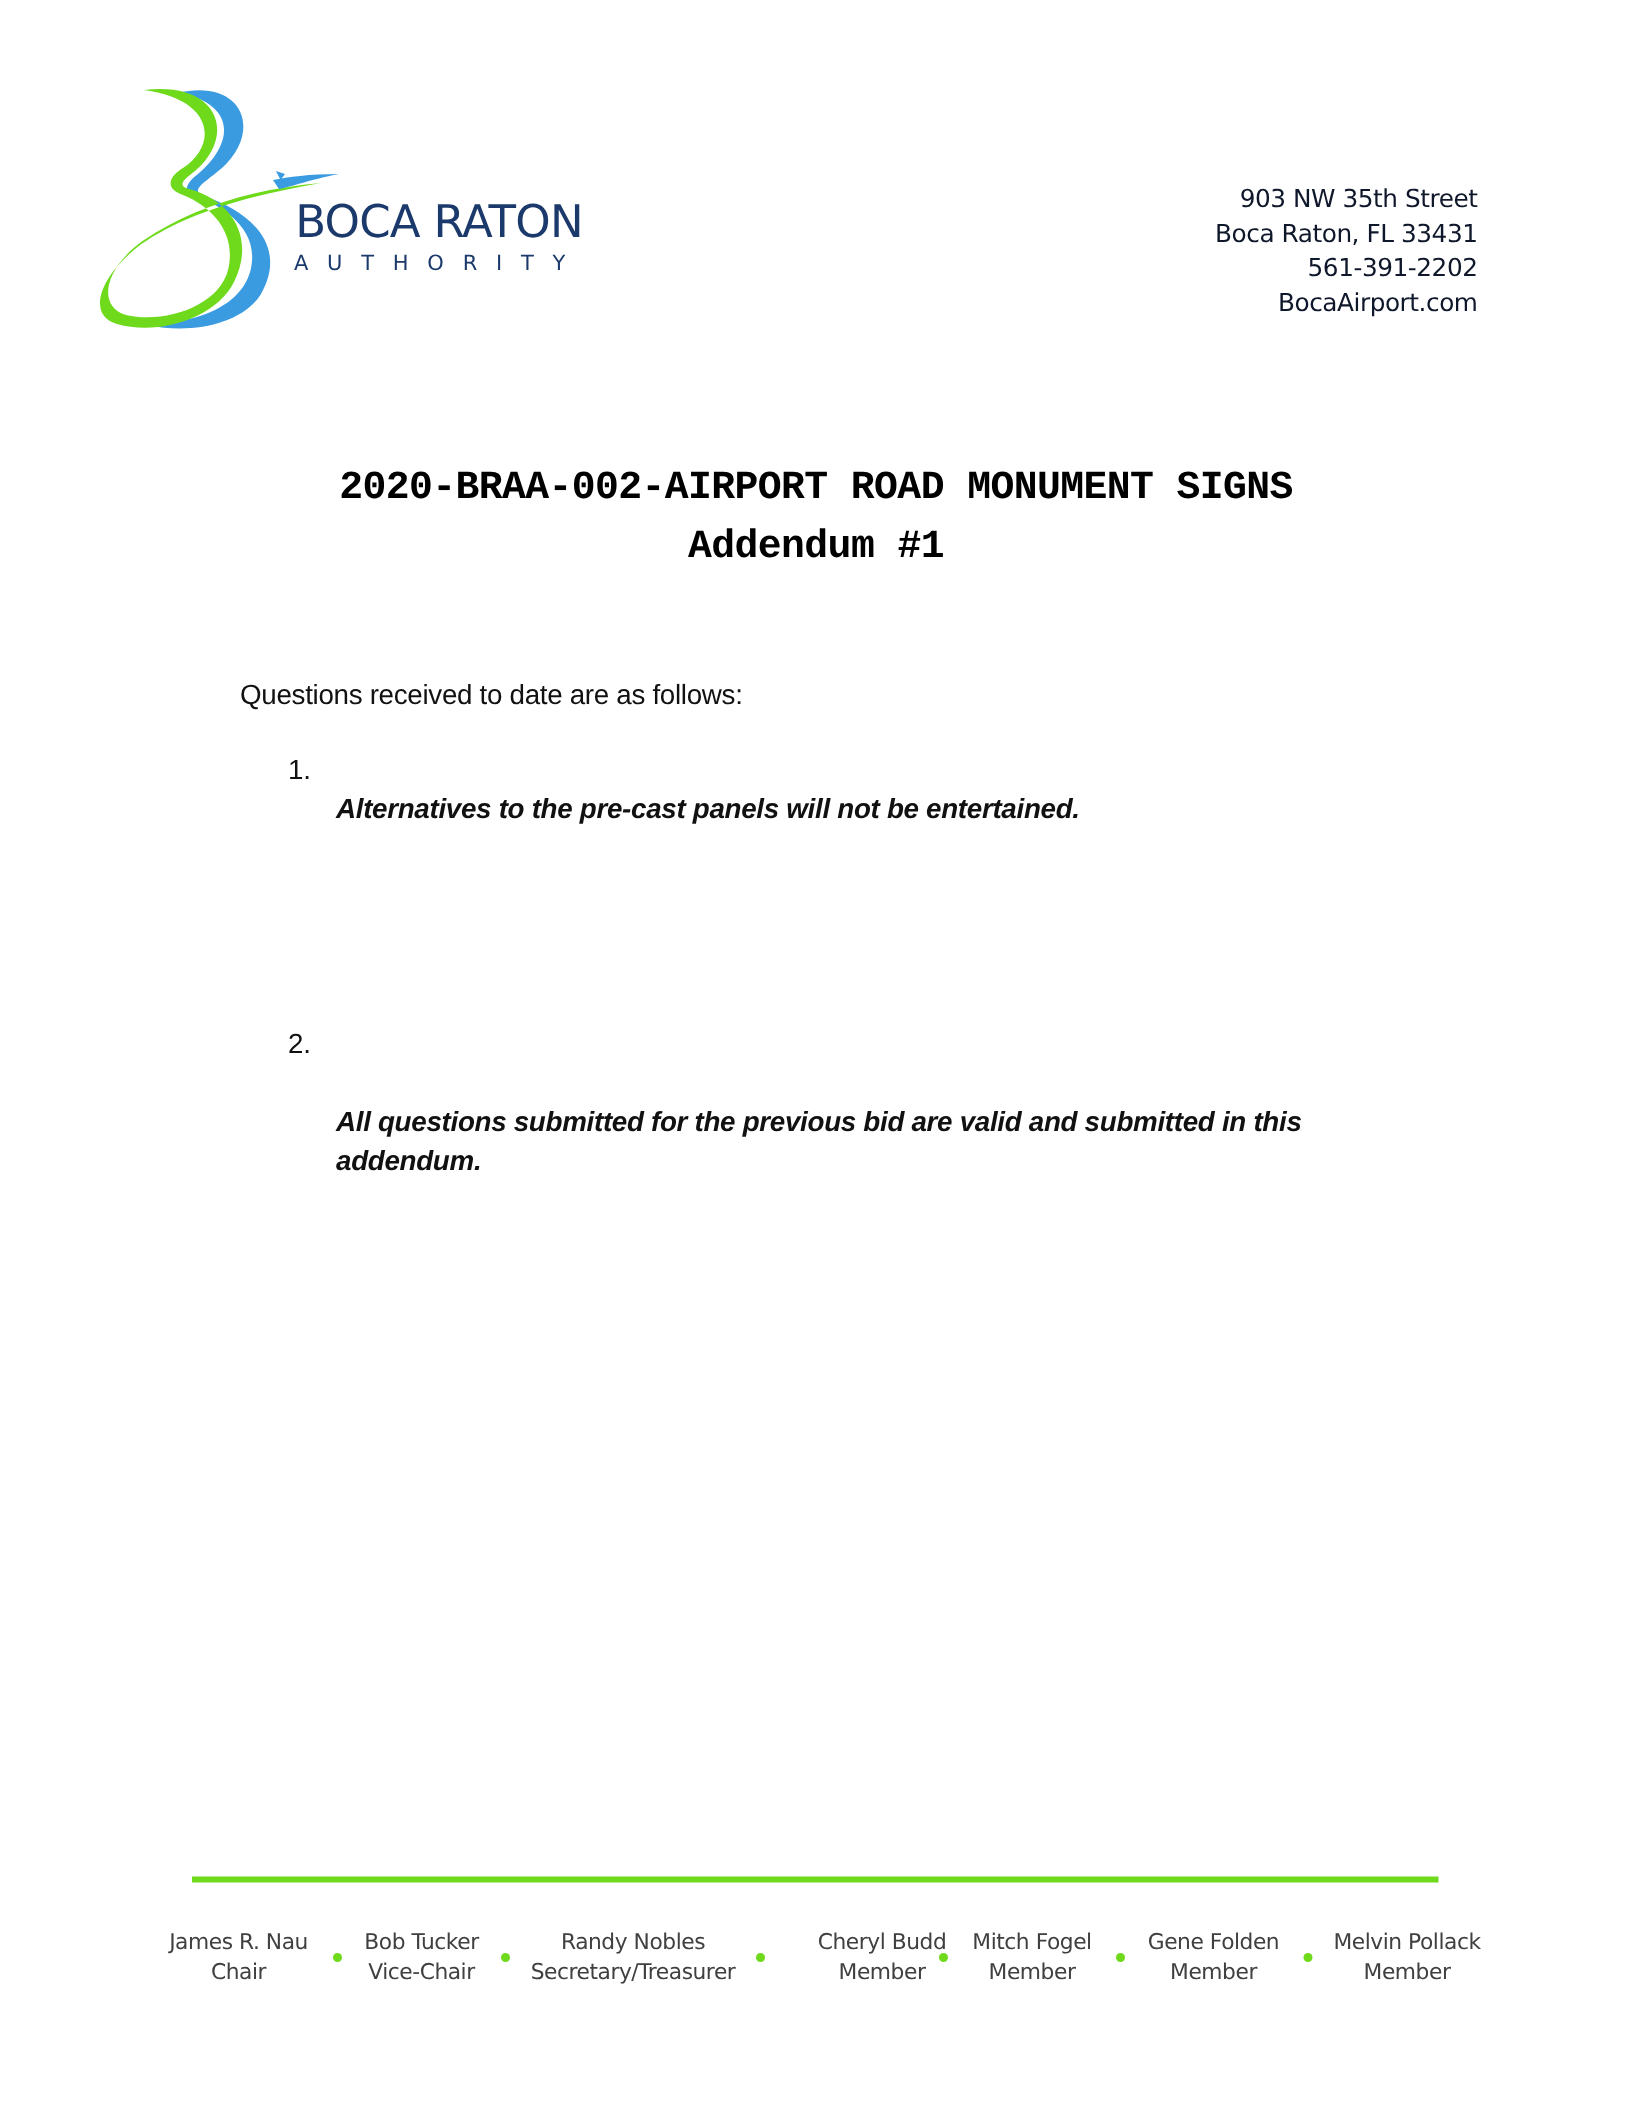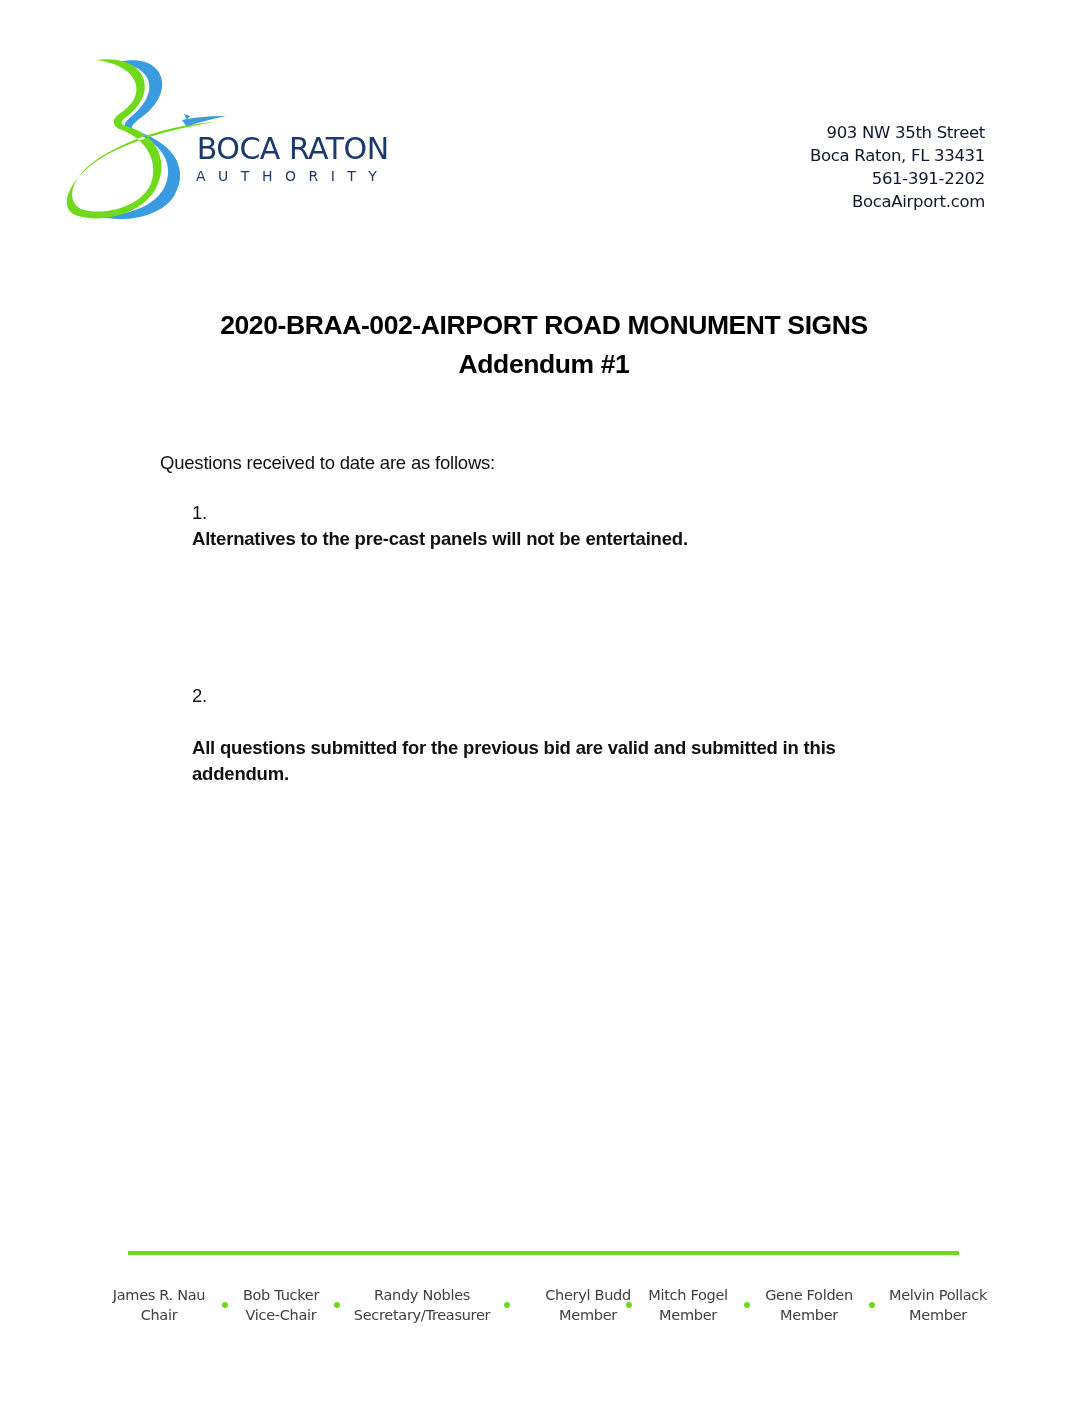--- a/index.html
+++ b/index.html
@@ -4,26 +4,26 @@
   <style>
     html, body { margin: 0; padding: 0; background: #ffffff; }
     body { width: 1088px; height: 1408px; position: relative; overflow: hidden; font-family: "Liberation Sans", sans-serif; color: #111; }
     .logo { position: absolute; left: 66px; top: 56px; width: 320px; height: 170px; text-align: center; }
     .logo svg { position: absolute; left: 0; top: 0; }
     .logo-text { position: absolute; left: 130px; top: 78px; color: #1b3a6b; font-family: "DejaVu Sans", sans-serif; }
     .logo-line1 { font-size: 30px; letter-spacing: -0.5px; line-height: 30px; font-weight: 500; }
     .logo-line2 { font-size: 37px; letter-spacing: 1px; line-height: 36px; font-weight: 500; }
     .logo-line3 { font-size: 14px; letter-spacing: 12.5px; line-height: 20px; margin-top: 2px; }
     .address { position: absolute; right: 103px; top: 121px; text-align: right; color: #0f172a; font-family: "DejaVu Sans", sans-serif; font-size: 16.5px; line-height: 23px; letter-spacing: -0.3px; }
-    .title-block { position: absolute; left: 0; width: 1088px; top: 306px; text-align: center; font-family: Liberation Sans, sans-serif; font-weight: bold; font-size: 26.5px; line-height: 39px; color: #000; letter-spacing: -0.4px; }
+    .title-block { position: absolute; left: 0; width: 1088px; top: 306px; text-align: center; font-family: Liberation Mono, monospace; font-weight: bold; font-size: 26.5px; line-height: 39px; color: #000; letter-spacing: -0.4px; }
     .intro { position: absolute; left: 160px; top: 450px; font-size: 18.5px; line-height: 26px; color: #111; letter-spacing: -0.2px; }
     .item { position: absolute; left: 192px; width: 740px; font-size: 18.5px; line-height: 26px; letter-spacing: -0.2px; }
     .item .num { position: absolute; left: 0; top: 0; }
     .item .q { margin-left: 32px; }
-    .item .a { font-weight: bold; }
+    .item .a { margin-left: 32px; font-weight: bold; font-style: italic; }
     .item1 { top: 500px; }
     .item2 { top: 683px; }
     .footer-line { position: absolute; left: 128px; top: 1251px; width: 831px; height: 4px; background: #6fda1c; }
     .board { position: absolute; top: 1285px; left: 100px; width: 900px; height: 45px; }
     .member { position: absolute; top: 0; text-align: center; color: #404040; font-family: "DejaVu Sans", sans-serif; font-size: 14.5px; line-height: 20px; white-space: nowrap; transform: translateX(-50%); letter-spacing: -0.3px; }
     .dot { position: absolute; top: 17px; width: 6px; height: 6px; border-radius: 50%; background: #6fda1c; transform: translateX(-50%); }
   </style>
 </head>
 <body>
 

